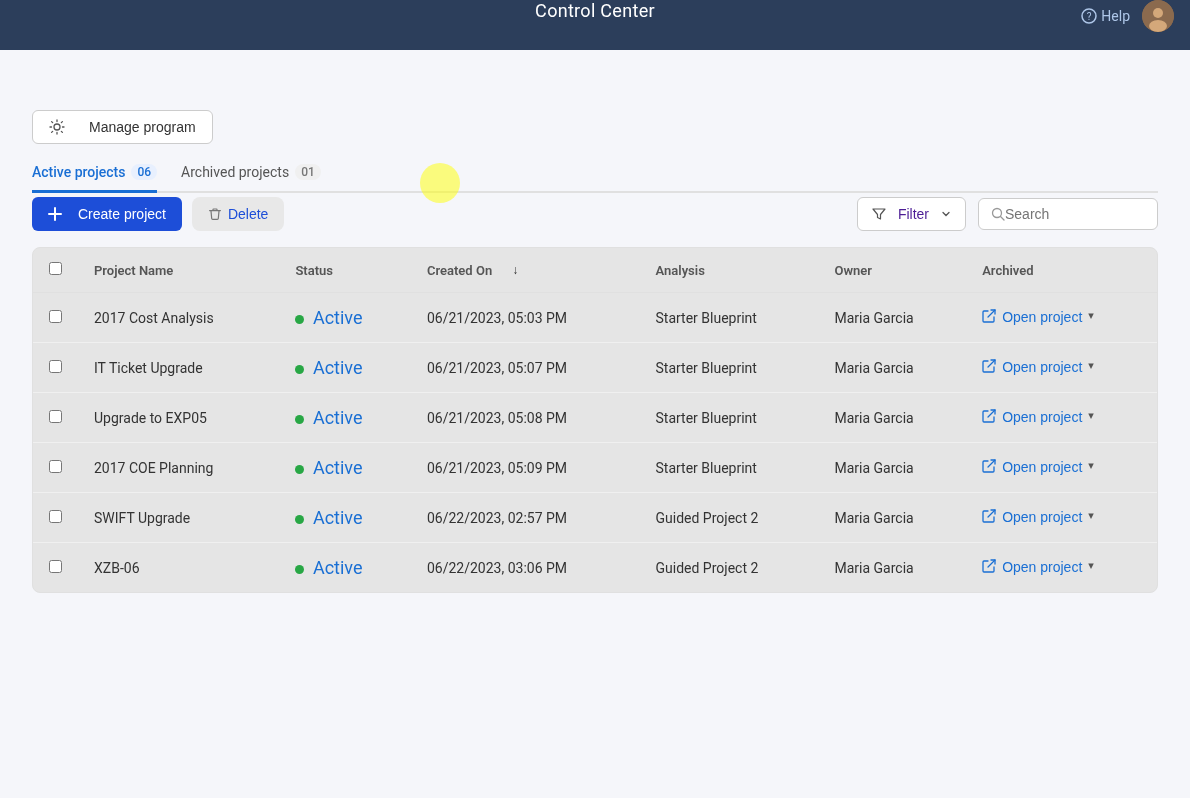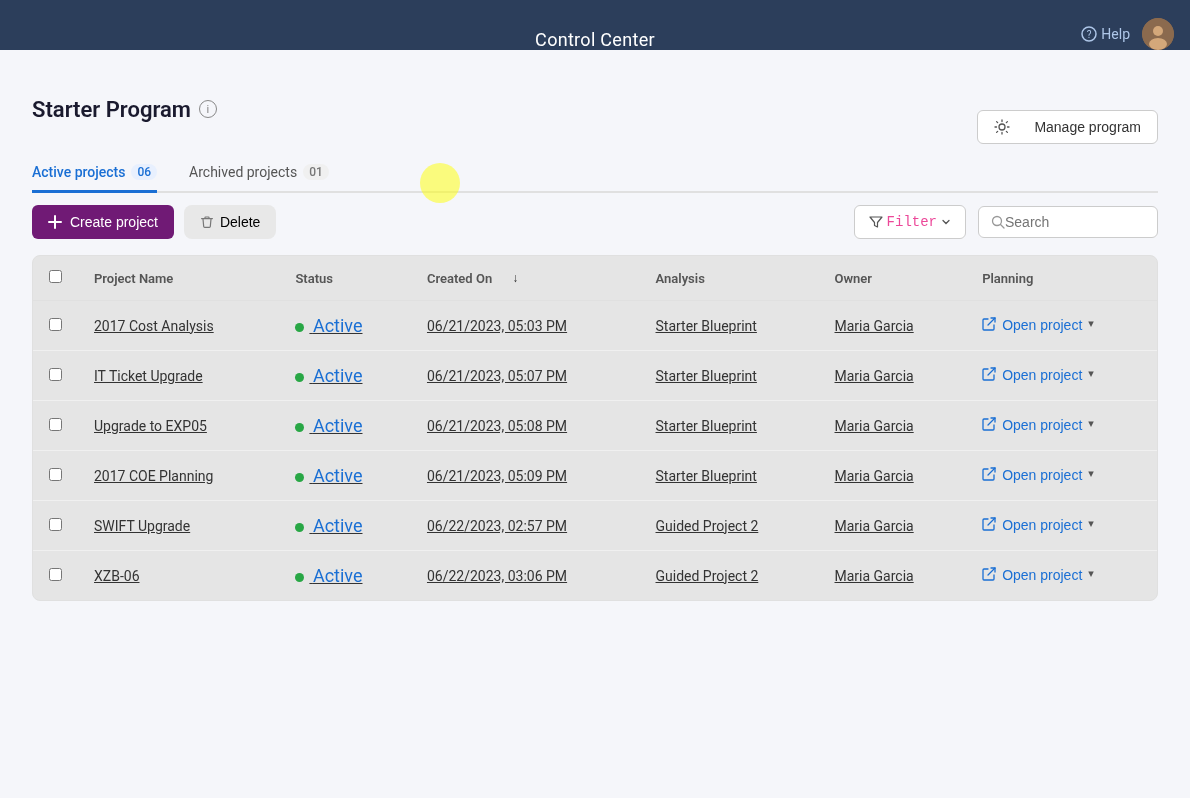--- a/index.html
+++ b/index.html
@@ -3,21 +3,21 @@
   <meta charset="utf-8">
   <style>
     * { box-sizing: border-box; margin: 0; padding: 0; }
     body { font-family: -apple-system, BlinkMacSystemFont, 'Segoe UI', Roboto, sans-serif; background: #f5f6fa; color: #333; }
 
     
     .topnav {
       background: #2c3e5b;
       height: 50px;
       display: flex;
-      align-items: flex-end;
+      align-items: flex-start;
       justify-content: center;
       position: relative;
     }
     .topnav-title {
       color: #fff;
       font-size: 18px;
       font-weight: 400;
       letter-spacing: 0.3px;
     }
     .topnav-right {
@@ -93,23 +93,23 @@
       cursor: pointer;
       font-size: 14px;
       color: #333;
       margin-top: 36px;
     }
 
     
     .tabs {
       display: flex;
       align-items: center;
-      gap: 32px;
+      gap: 24px;
       border-bottom: 2px solid #e0e0e0;
-      margin-bottom: 12px;
+      margin-bottom: 4px;
     }
     .tab {
       display: flex;
       align-items: center;
       gap: 6px;
       padding-bottom: 10px;
       font-size: 14px;
       cursor: pointer;
       color: #555;
       border-bottom: 3px solid transparent;
@@ -140,60 +140,59 @@
       justify-content: space-between;
       margin-bottom: 16px;
     }
     .toolbar-left {
       display: flex;
       gap: 10px;
     }
     .btn-create {
       display: flex;
       align-items: center;
-      gap: 8px;
-      background: #701a75;
+      gap: 16px;
+      background: #1d4ed8;
       color: #fff;
       border: none;
       padding: 9px 16px;
       border-radius: 6px;
       font-size: 14px;
       cursor: pointer;
       font-weight: 500;
     }
     .btn-delete {
       display: flex;
       align-items: center;
       gap: 6px;
       background: #e8e8e8;
-      color: #000000;
+      color: #1d4ed8;
       border: none;
       padding: 9px 16px;
       border-radius: 8px;
       font-size: 14px;
       cursor: pointer;
     }
 
     .toolbar-right {
       display: flex;
       align-items: center;
       gap: 12px;
     }
     .filter-btn {
       display: flex;
       align-items: center;
-      gap: 4px;
+      gap: 12px;
       border: 1.5px solid #ccc;
       background: #fff;
       padding: 8px 14px;
       border-radius: 6px;
       cursor: pointer;
       font-size: 14px;
-      color: #ec4899;
-      font-family: Liberation Mono, monospace;
+      color: #4c1d95;
     }
     .search-box {
       display: flex;
       align-items: center;
       border: 1.5px solid #ccc;
       border-radius: 6px;
       background: #fff;
       padding: 7px 12px;
       gap: 0;
       width: 180px;
@@ -246,21 +245,20 @@
       border-bottom: 1px solid #f0f0f0;
     }
     tbody tr:last-child {
       border-bottom: none;
     }
     tbody td {
       padding: 14px 16px;
       font-size: 14px;
       color: #333;
       vertical-align: middle;
-      text-decoration: underline;
     }
     .status-dot {
       width: 9px;
       height: 9px;
       border-radius: 50%;
       background: #28a745;
       display: inline-block;
       margin-right: 5px;
     }
     .status-active {
@@ -317,24 +315,20 @@
         <circle cx="16" cy="13" r="5" fill="#d4a87a"></circle>
         <ellipse cx="16" cy="26" rx="9" ry="6" fill="#d4a87a"></ellipse>
       </svg>
     </div>
   </div>
 </nav>
 
 <div class="main-content">
 
   <div class="page-header">
-    <div class="page-header-left">
-      <span class="page-title">Starter Program</span>
-      <div class="info-icon">i</div>
-    </div>
     <button class="manage-btn">
       <svg width="16" height="16" viewBox="0 0 16 16" fill="none">
         <path d="M8 5a3 3 0 100 6A3 3 0 008 5z" stroke="#555" stroke-width="1.3"></path>
         <path d="M8 1v1.5M8 13.5V15M1 8h1.5M13.5 8H15M2.6 2.6l1.05 1.05M12.35 12.35l1.05 1.05M2.6 13.4l1.05-1.05M12.35 3.65l1.05-1.05" stroke="#555" stroke-width="1.3" stroke-linecap="round"></path>
       </svg>
       <span>Manage program</span>
     </button>
   </div>
 
   <div class="tabs">
@@ -396,21 +390,21 @@
           <th>Project Name</th>
           <th>Status</th>
           <th>
             <div class="th-created">
               <span>Created On</span>
               <span class="sort-icon">↓</span>
             </div>
           </th>
           <th>Analysis</th>
           <th>Owner</th>
-          <th>Planning</th>
+          <th>Archived</th>
         </tr>
       </thead>
       <tbody id="projects-tbody">
       <tr>
     <td class="checkbox-col">
       <input type="checkbox" style="">
     </td>
     <td>2017 Cost Analysis</td>
     <td>
       <span class="status-dot"></span>

